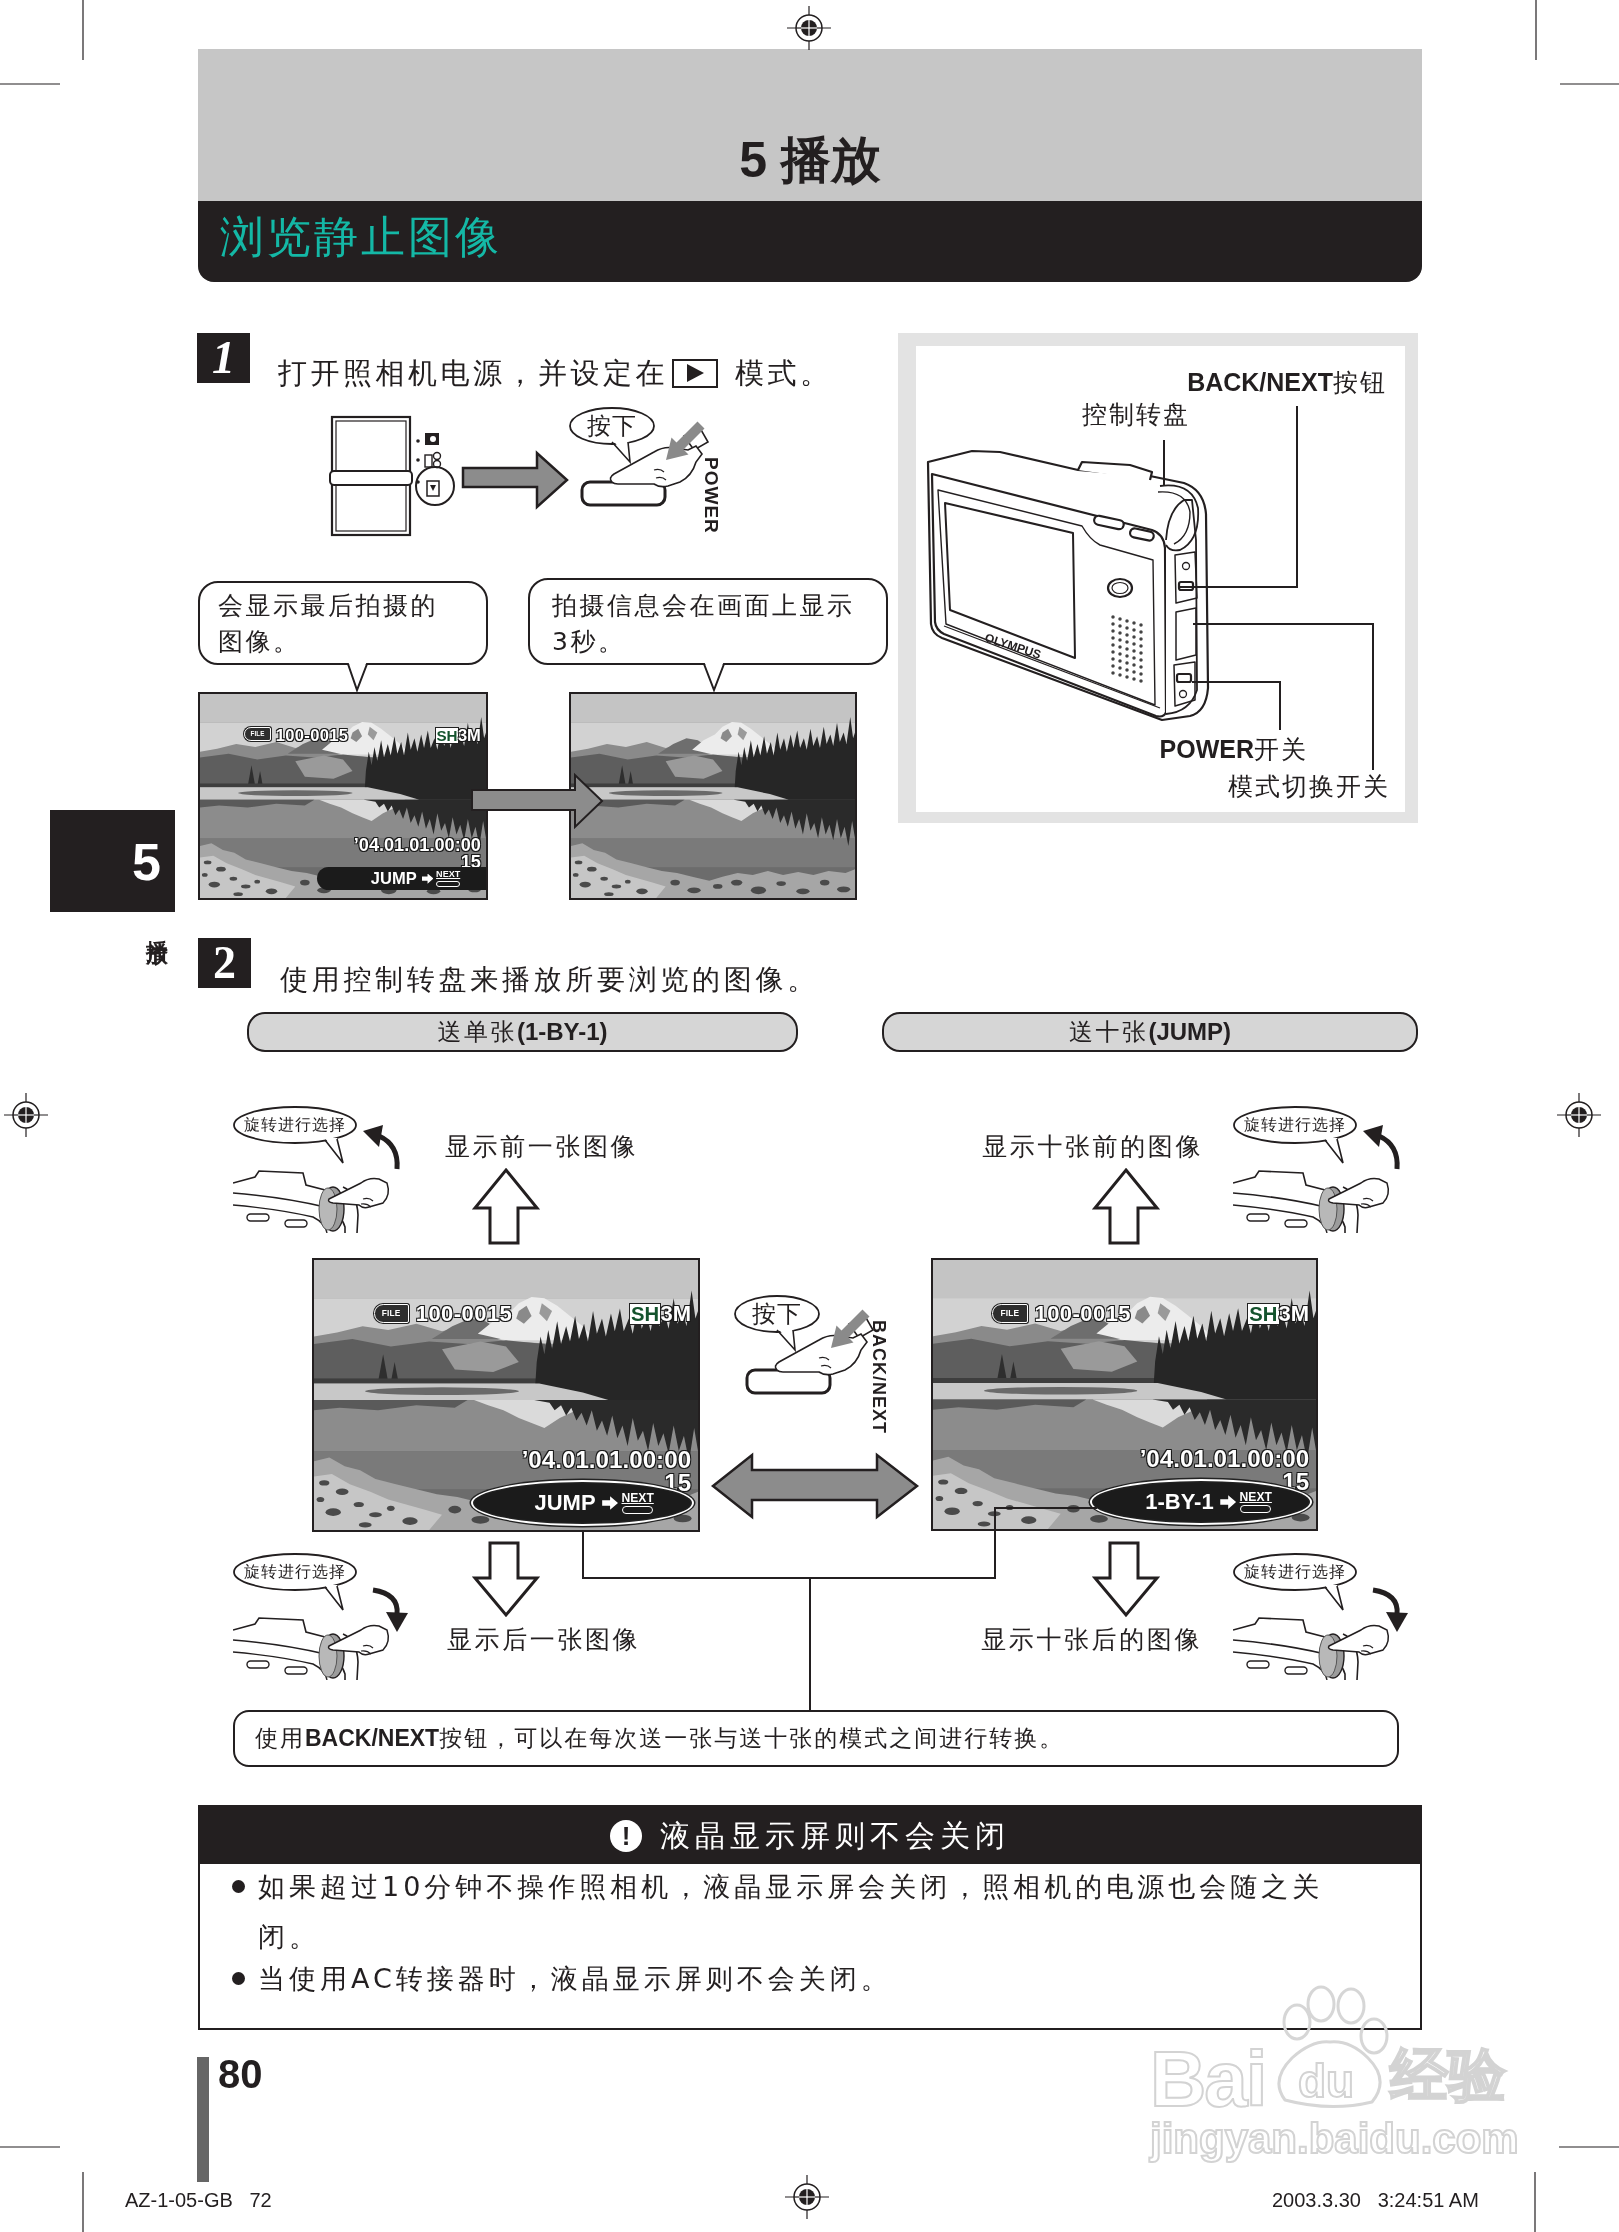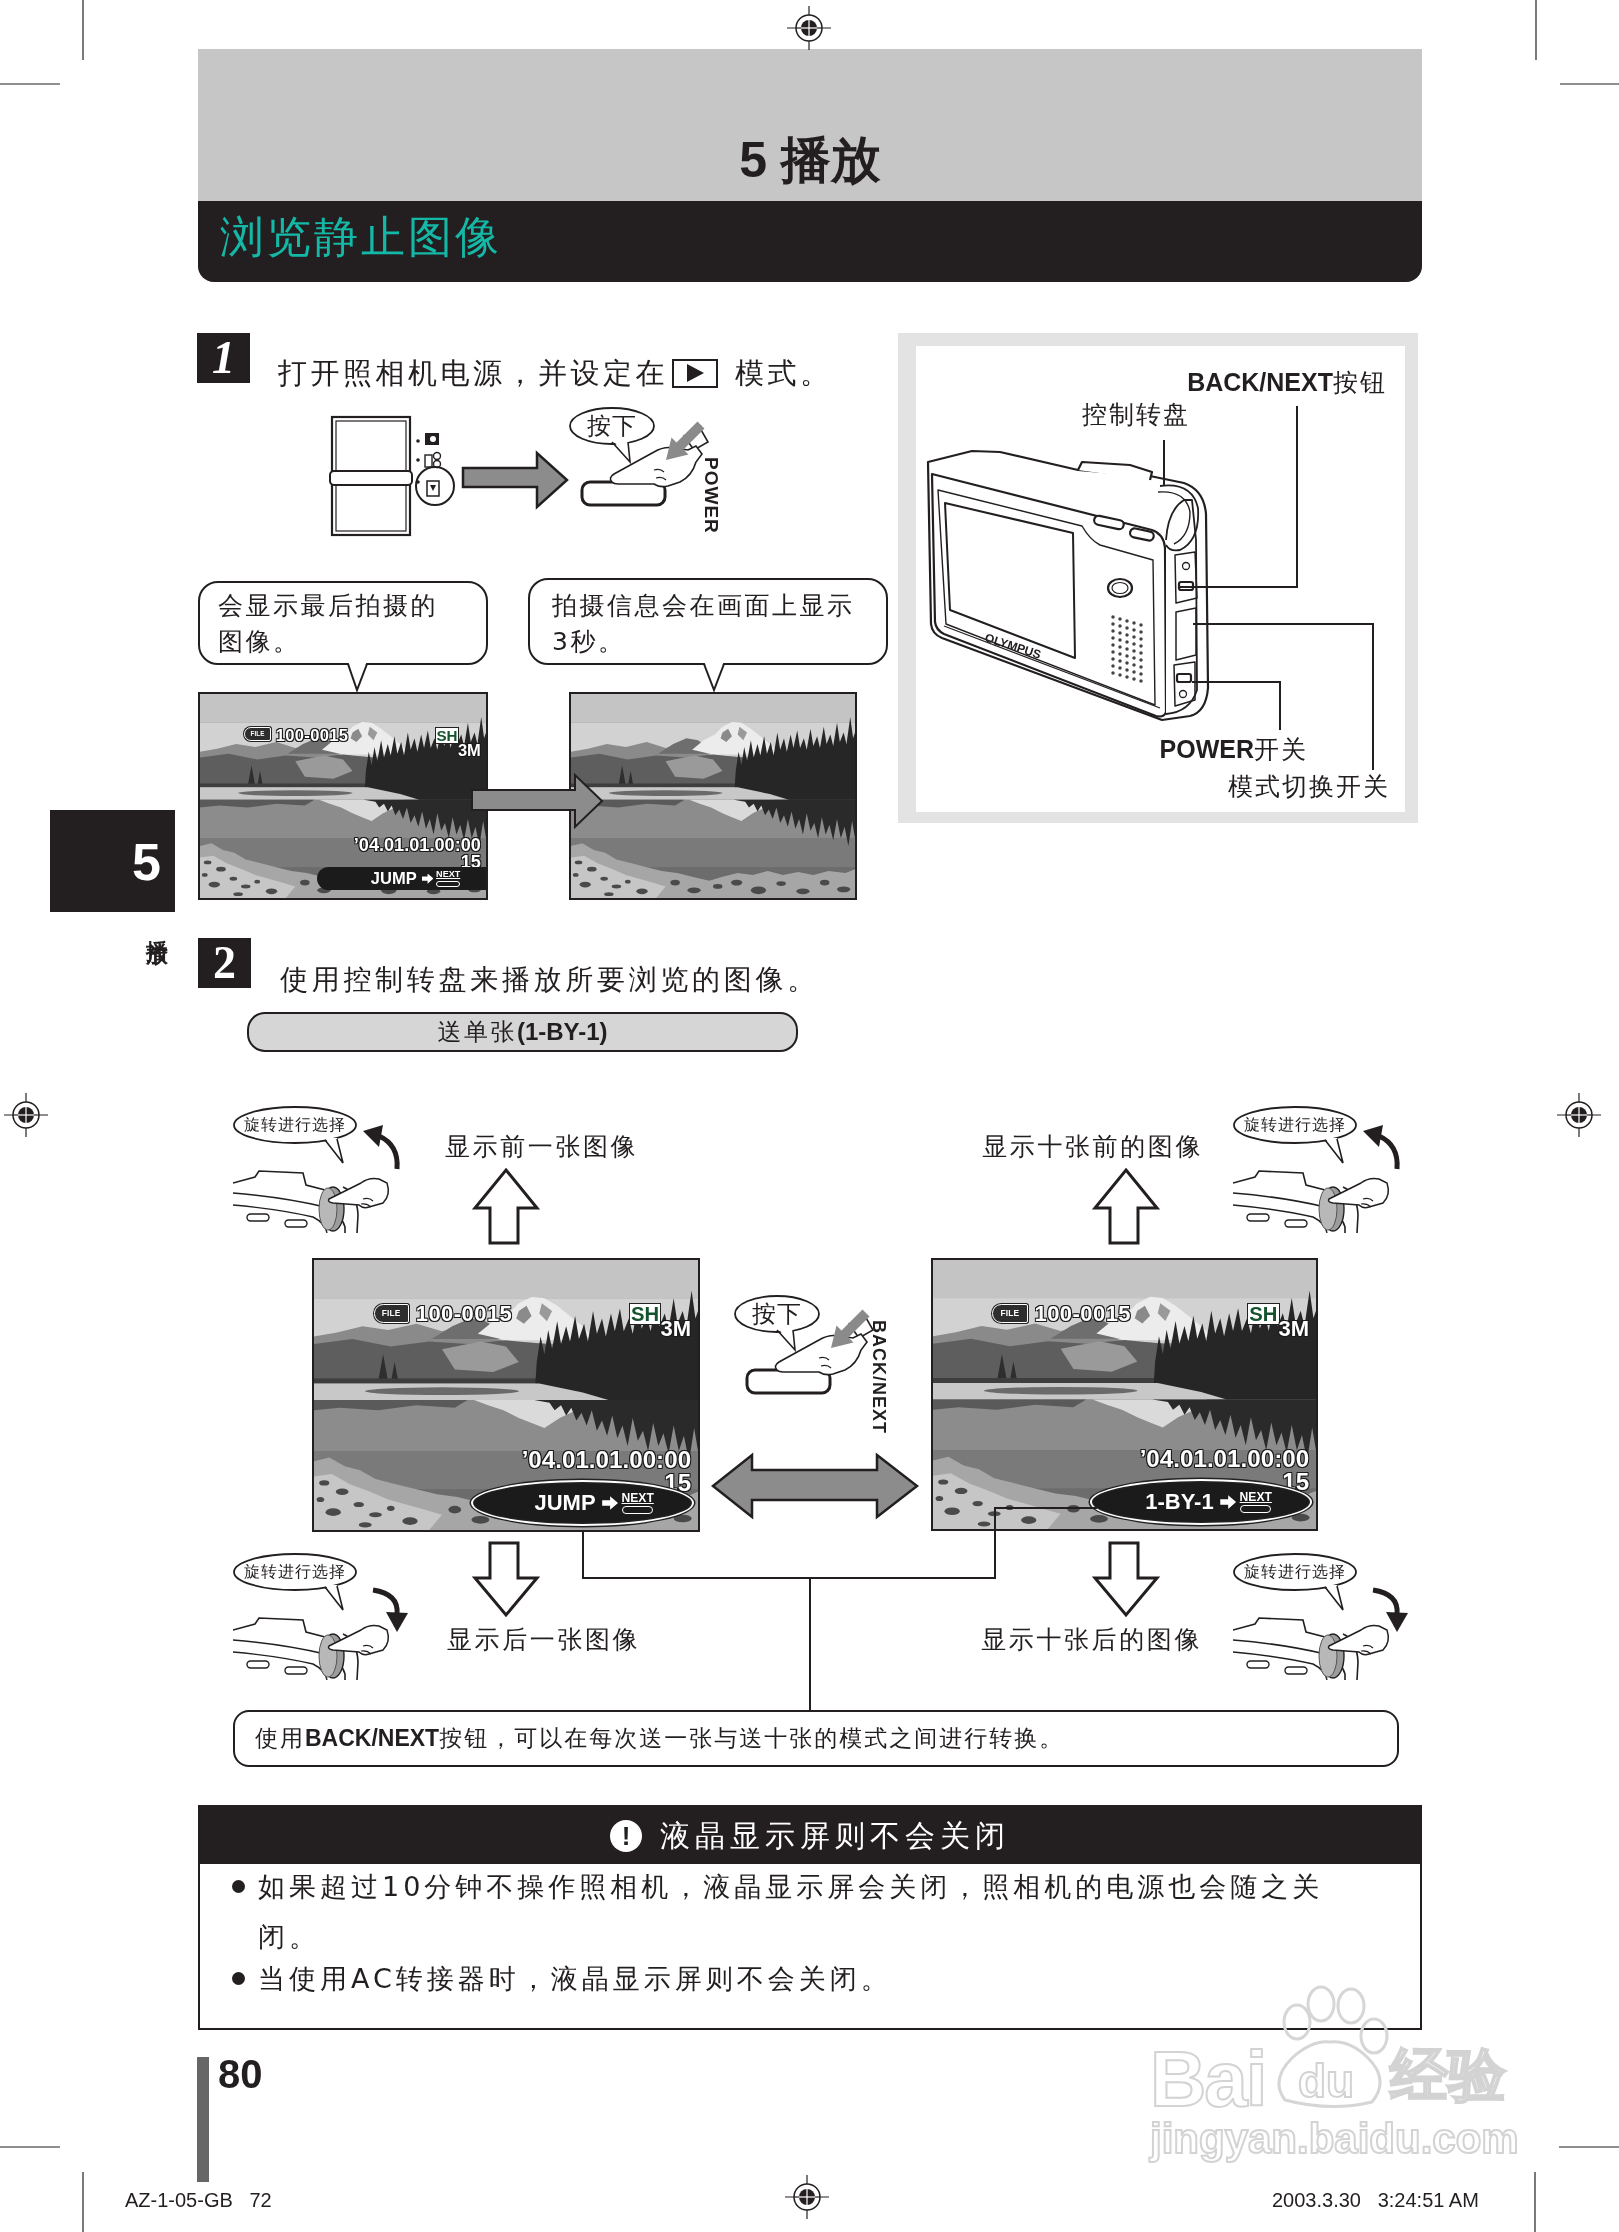--- a/index.html
+++ b/index.html
@@ -40,21 +40,21 @@
 .screen{position:absolute;border:2px solid #231f20;overflow:hidden;background:#888;z-index:1;}
 .screen.sm{font-size:16.5px;}
 .screen.lg{font-size:22px;}
 .screen svg.photo{position:absolute;left:0;top:0;width:100%;height:100%;}
 .ov{position:absolute;line-height:1;white-space:nowrap;color:#fff;font-family:"Liberation Sans","DejaVu Sans",sans-serif;font-weight:bold;
  text-shadow:1px 1px 0 #1a1a1a,-1px -1px 0 #1a1a1a,1px -1px 0 #1a1a1a,-1px 1px 0 #1a1a1a;}
 .ov-tag{left:15.5%;top:16.3%;width:1.6em;height:.85em;background:#2e2e2e;border:.08em solid #fff;border-radius:.42em 2px 2px .42em;display:flex;align-items:center;justify-content:center;text-shadow:none;box-shadow:0 0 0 1px #222;}
 .ov-tag span{font-size:.38em;letter-spacing:.02em;}
 .ov-num{left:26.5%;top:16%;letter-spacing:.02em;}
 .ov-sh{left:82%;top:16%;background:#fff;color:#14532d;text-shadow:none;border:1.5px solid #222;padding:0 .06em;font-size:.92em;}
-.ov-res{right:1.8%;top:16%;margin-top:15px;}
+.ov-res{right:1.8%;top:16%;}
 .ov-date{right:1.8%;top:69.5%;font-size:1.1em;}
 .ov-frame{right:1.8%;top:78%;font-size:1.1em;}
 .ov-bar{left:41%;right:0;top:85%;height:11%;background:#1b1b1b;border-radius:1em 0 0 1em;display:flex;align-items:center;justify-content:flex-end;padding-right:9%;text-shadow:none;}
 .ov-ell{left:41%;right:1%;top:81.5%;height:17%;border:.13em solid #fff;border-radius:50%;box-shadow:0 0 0 1.5px #222,inset 0 0 0 1.5px #222;background:#1b1b1b;display:flex;align-items:center;justify-content:flex-end;padding-right:10%;text-shadow:none;}
 .ov-arrow{display:inline-block;width:.72em;height:.62em;background:#fff;margin:0 .16em 0 .3em;clip-path:polygon(0 30%,50% 30%,50% 0,100% 50%,50% 100%,50% 70%,0 70%);}
 .ov-next{display:inline-flex;flex-direction:column;align-items:center;font-size:.55em;text-decoration:underline;}
 .next-btn{display:block;width:2.6em;height:.7em;border:.16em solid #fff;border-radius:.35em;margin-top:.12em;}
 
 
 .cambox{position:absolute;left:898px;top:333px;width:520px;height:490px;background:#e3e3e3;z-index:0;}
@@ -264,20 +264,24 @@
 </div>
 <div class="lbl cam-lbl" style="right:229px;top:774px;">模式切换开关</div>
 
 <div class="stepnum" style="left:198px;top:938px;">2</div>
 <div class="instr2">使用控制转盘来播放所要浏览的图像。</div>
 
 <div class="pill" style="left:247px;width:551px;">
   <span>送单张</span>
       <span class="latin-b">(1-BY-1)</span>
 </div>
+<div class="pill" style="left:882px;width:536px;">
+  <span>送十张</span>
+      <span class="latin-b">(JUMP)</span>
+</div>
 
 <div class="rot-text" style="left:295px;top:1125px;">旋转进行选择</div>
 <div class="rot-text" style="left:1295px;top:1125px;">旋转进行选择</div>
 <div class="rot-text" style="left:295px;top:1572px;">旋转进行选择</div>
 <div class="rot-text" style="left:1295px;top:1572px;">旋转进行选择</div>
 
 <div class="lbl dir" style="left:445px;top:1134px;">显示前一张图像</div>
 <div class="lbl dir" style="left:447px;top:1627px;">显示后一张图像</div>
 <div class="lbl dir" style="right:416px;top:1134px;">显示十张前的图像</div>
 <div class="lbl dir" style="right:417px;top:1627px;">显示十张后的图像</div>

